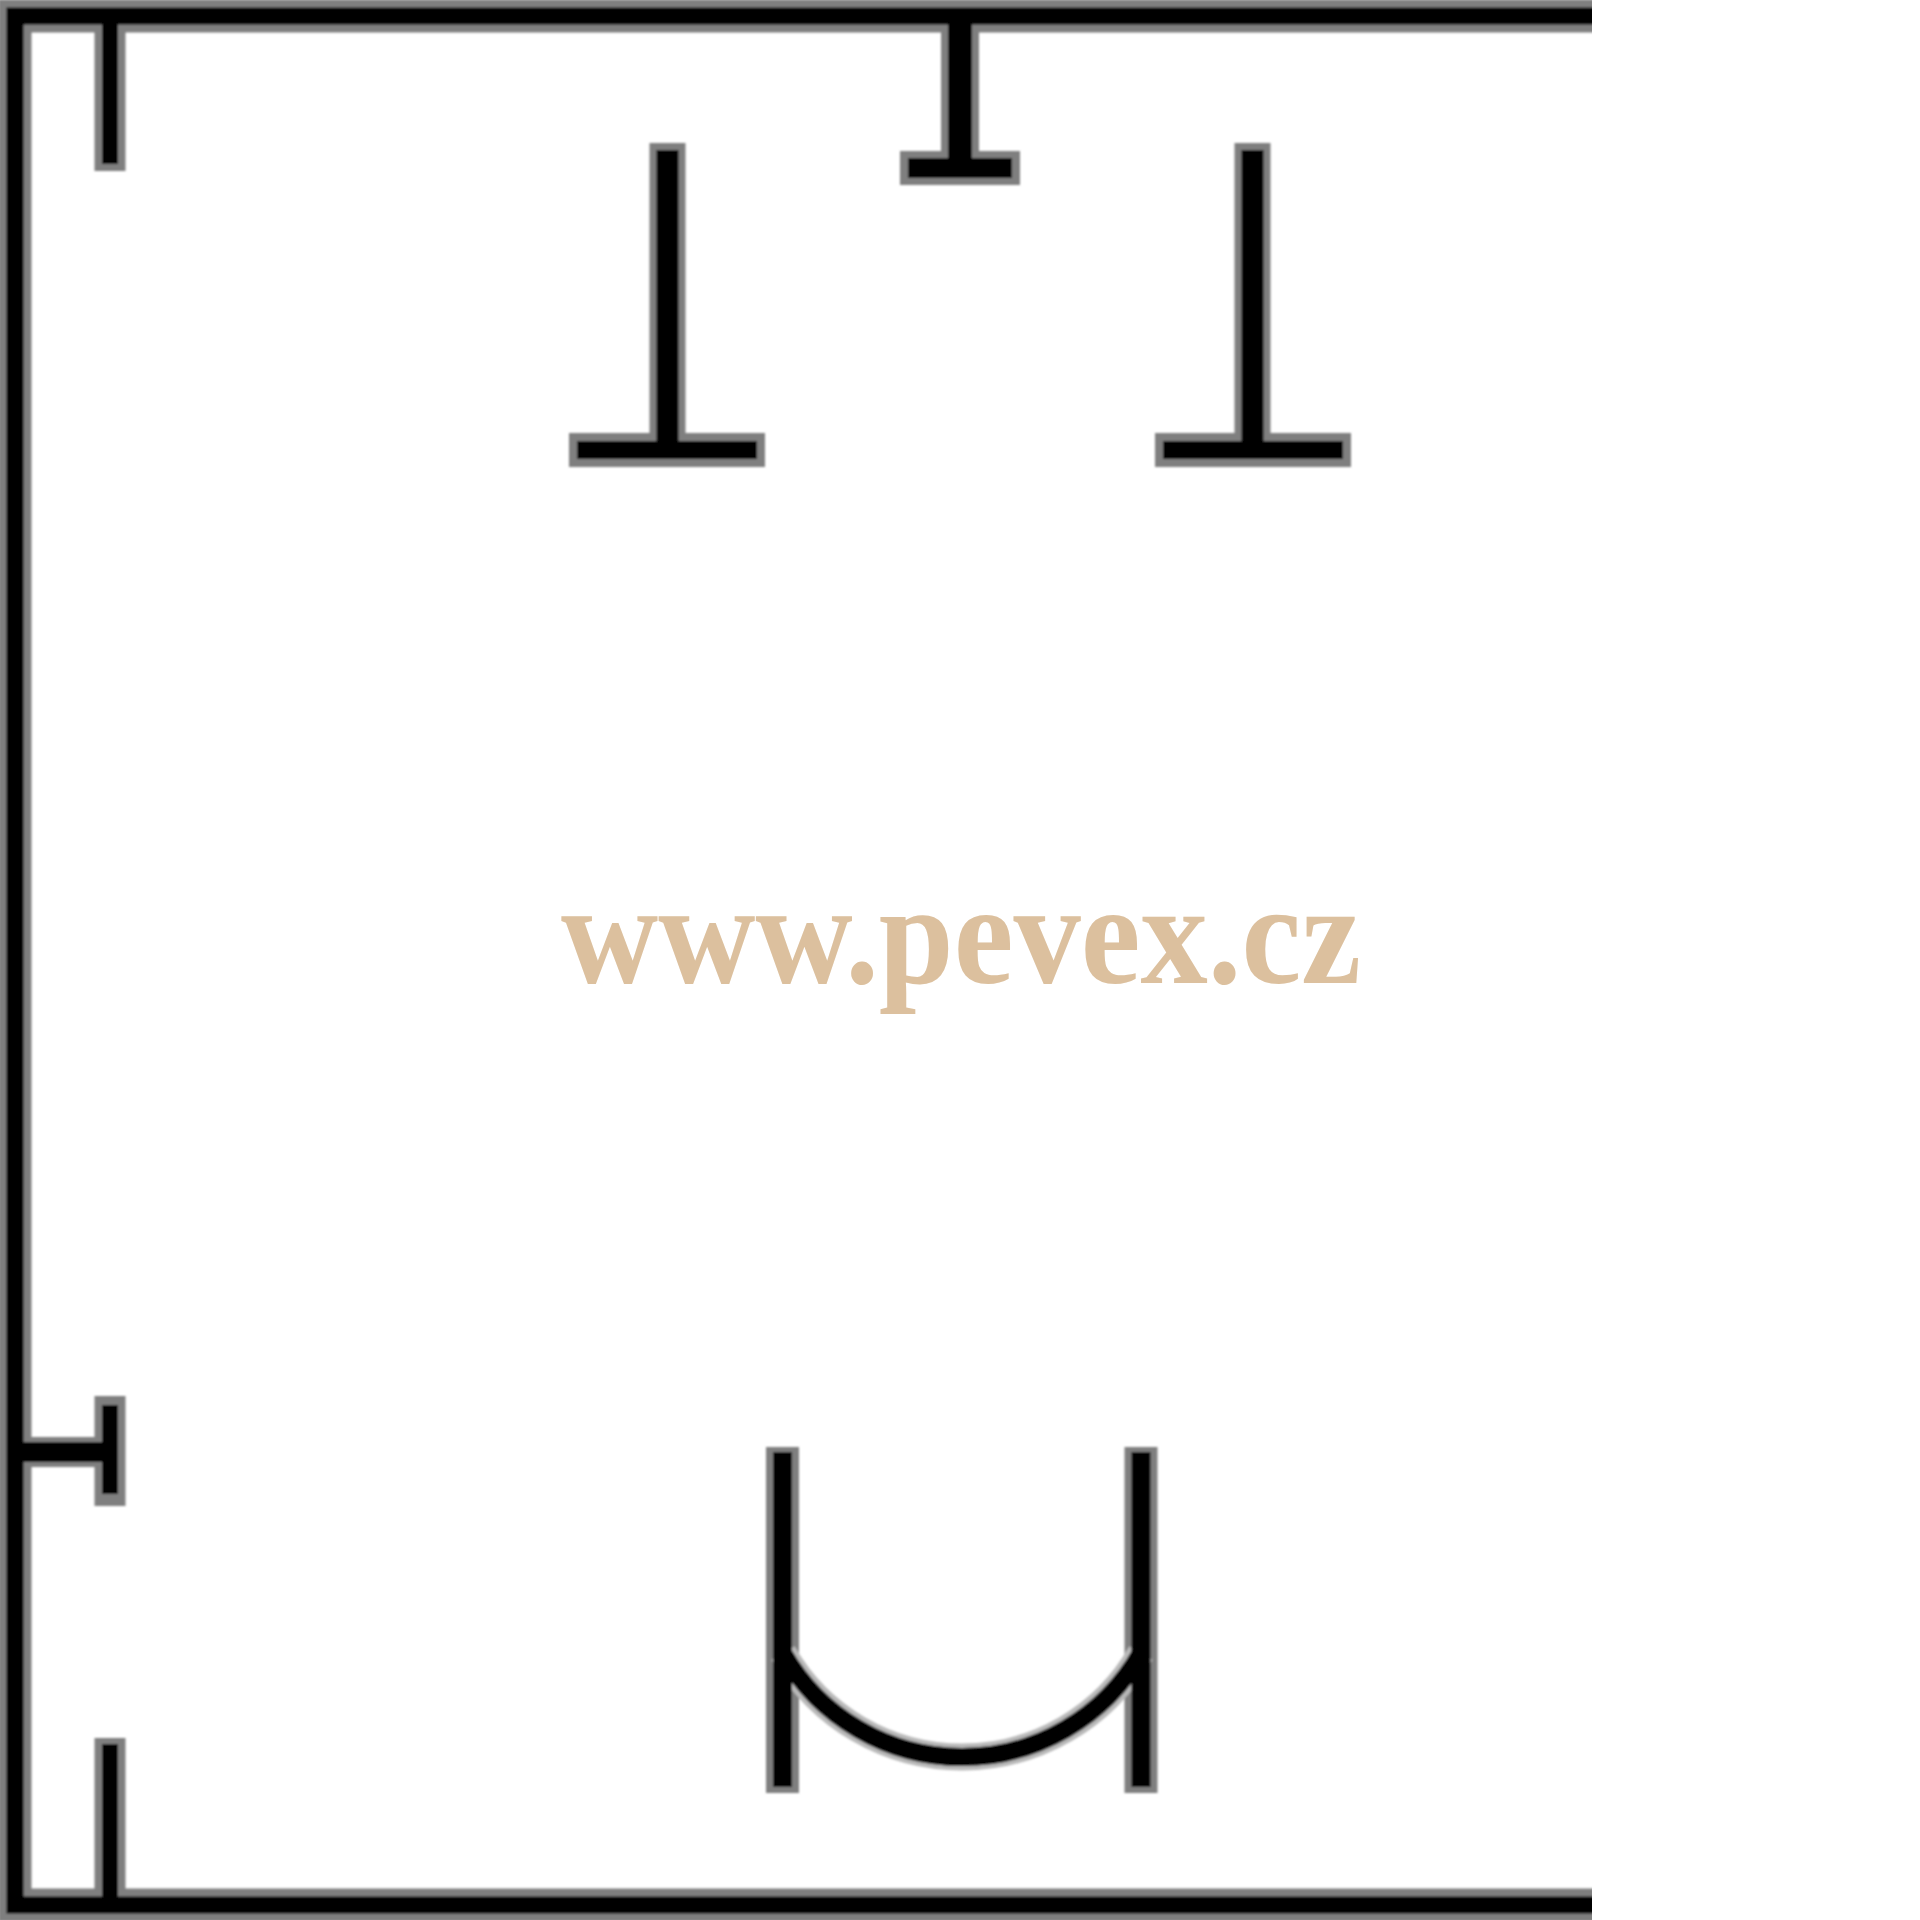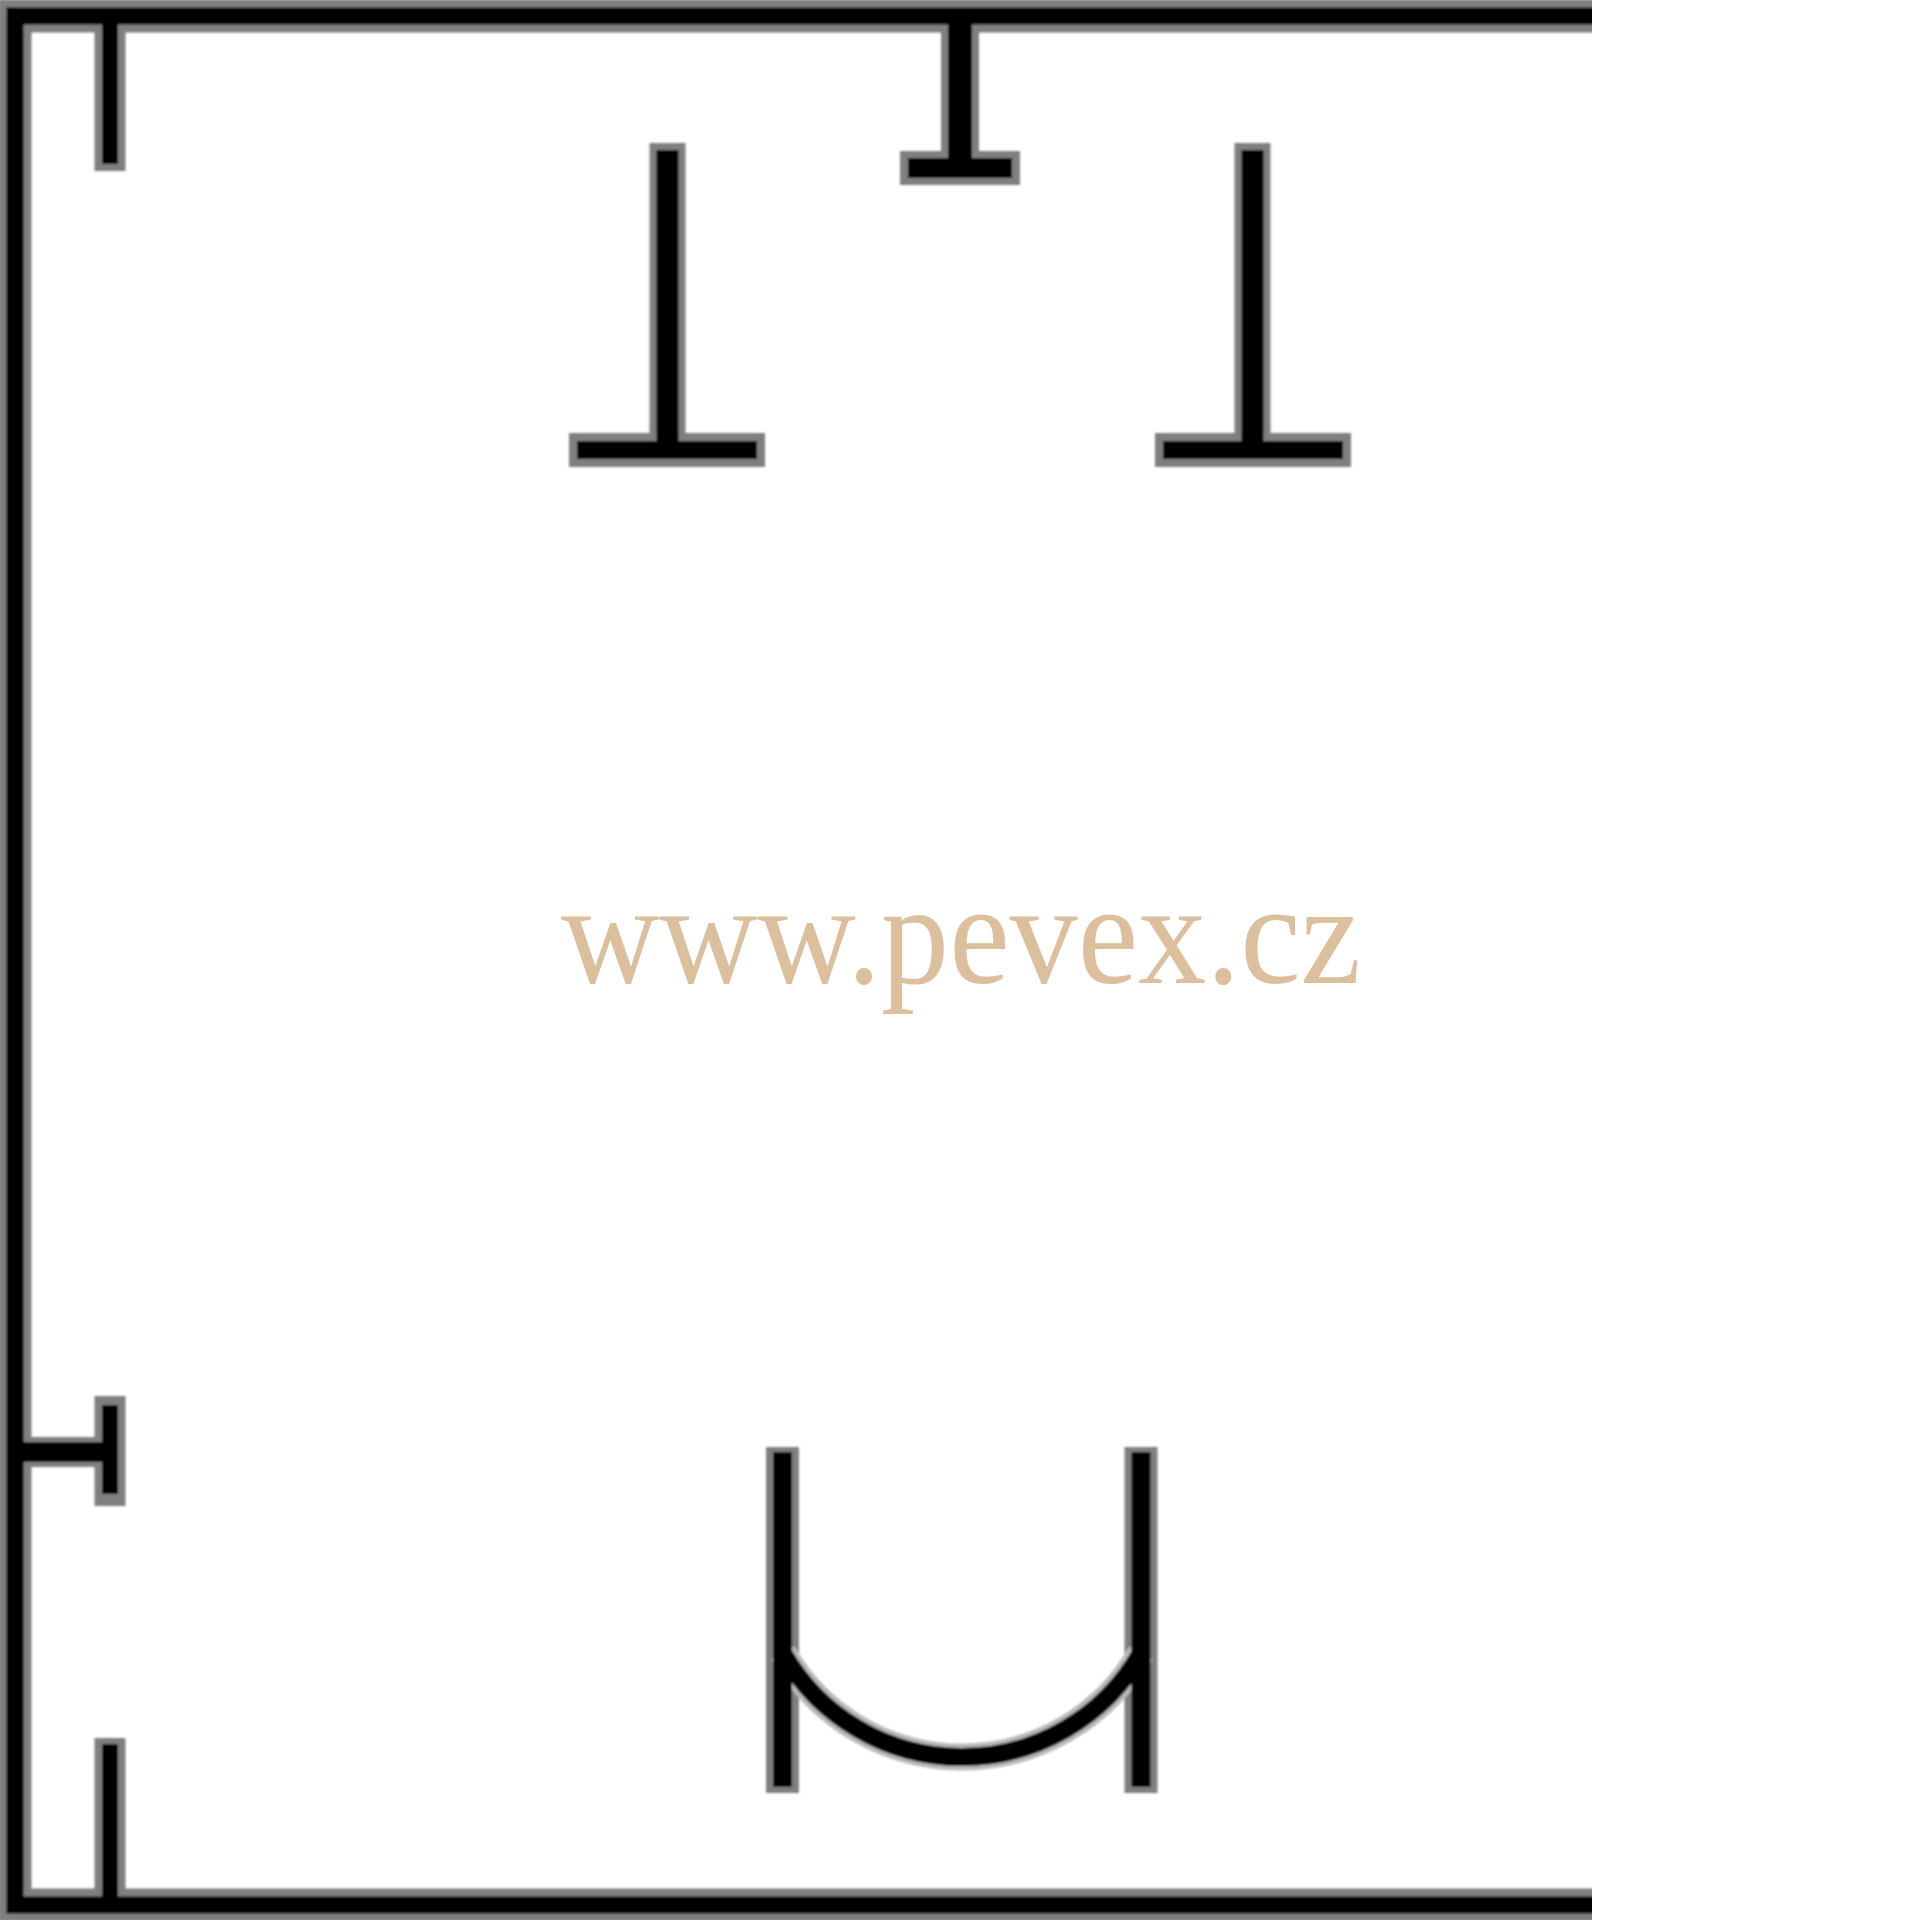--- a/index.html
+++ b/index.html
@@ -1,16 +1,16 @@
 <!DOCTYPE html>
 <html><head>
 <meta charset="utf-8">
 <style>
   html,body{margin:0;padding:0;background:#ffffff;}
-  .page{width:1592px;height:1920px;position:relative;overflow:hidden;background:#c4b5fd;}
+  .page{width:1592px;height:1920px;position:relative;overflow:hidden;background:#c4b5fd;font-weight:bold;}
   svg{display:block;}
   .wm{font-family:"Liberation Serif", serif;fill:#dcc09e;}
 </style>
 </head>
 <body>
 <div class="page">
 <svg width="1920" height="1920" viewBox="0 0 1920 1920">
   <defs>
     <filter id="soft" x="-2%" y="-2%" width="104%" height="104%">
       <feGaussianBlur stdDeviation="0.9"></feGaussianBlur>

